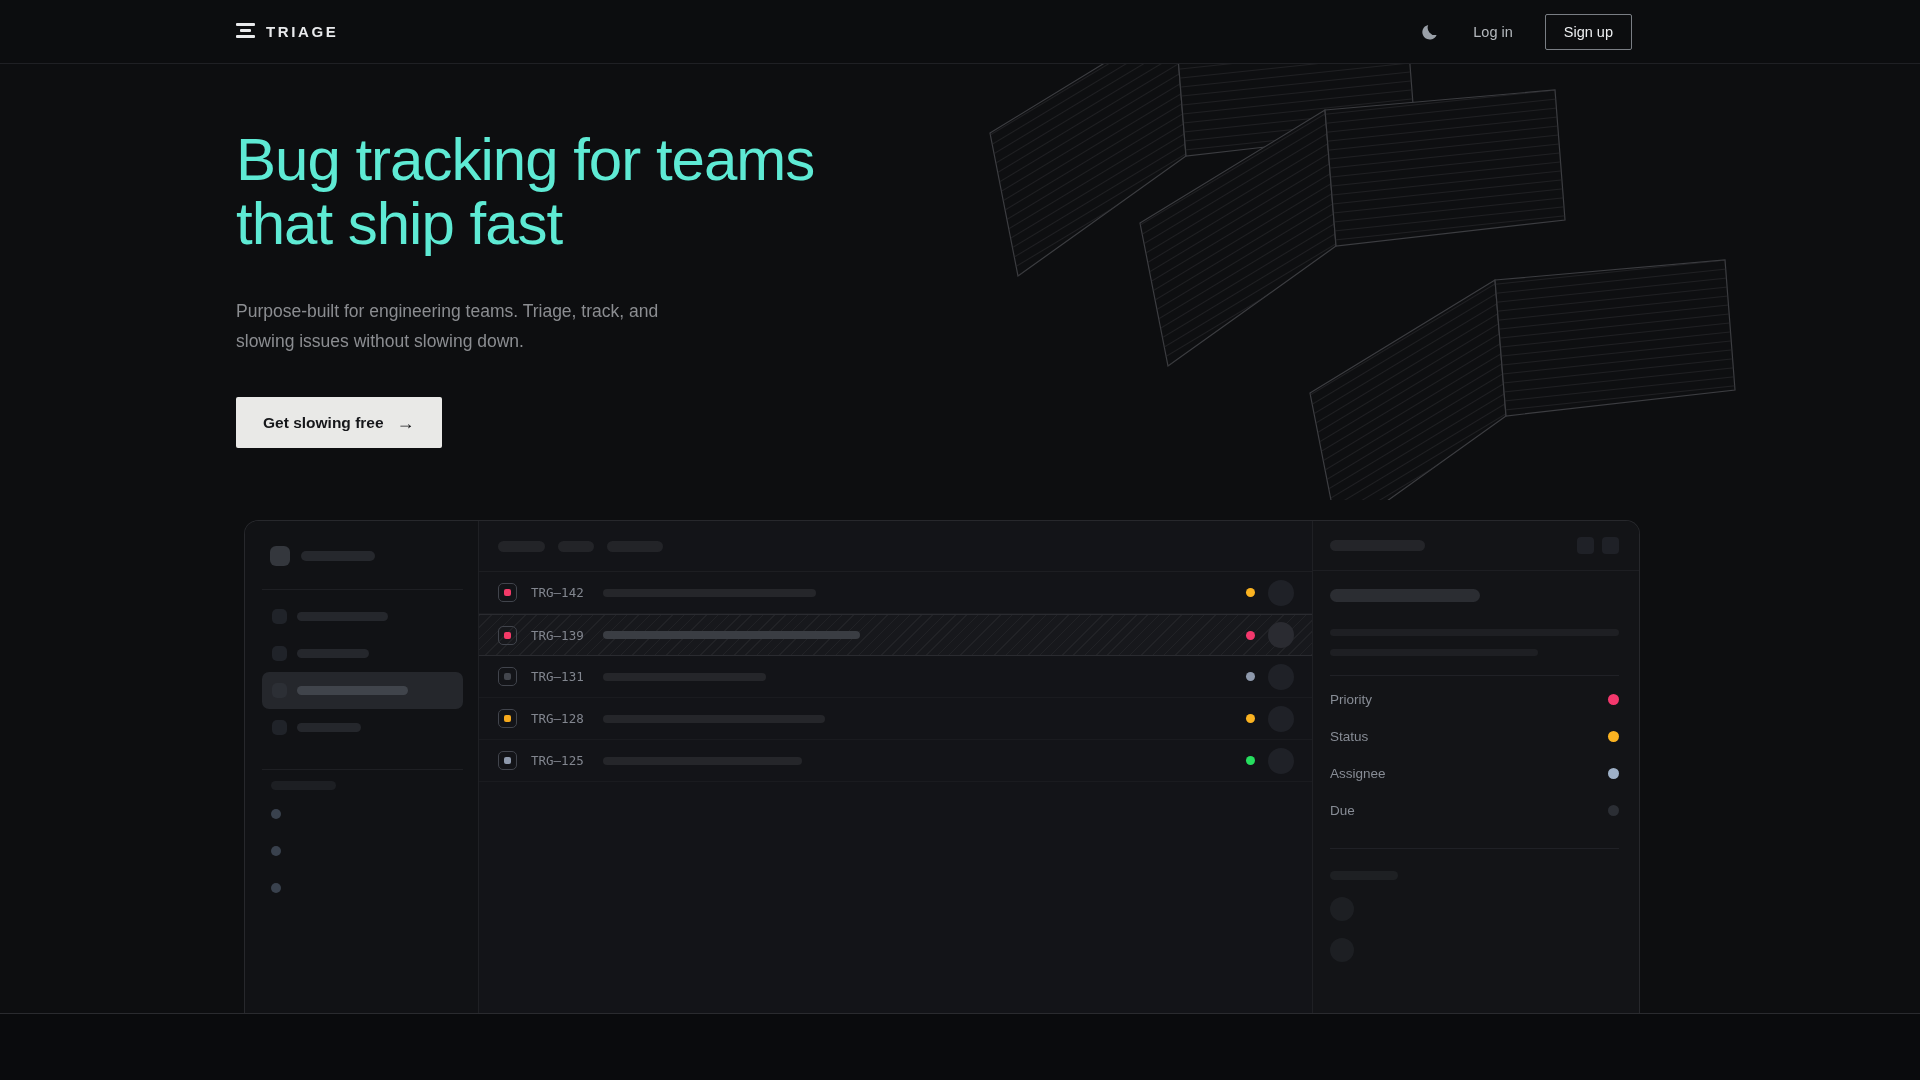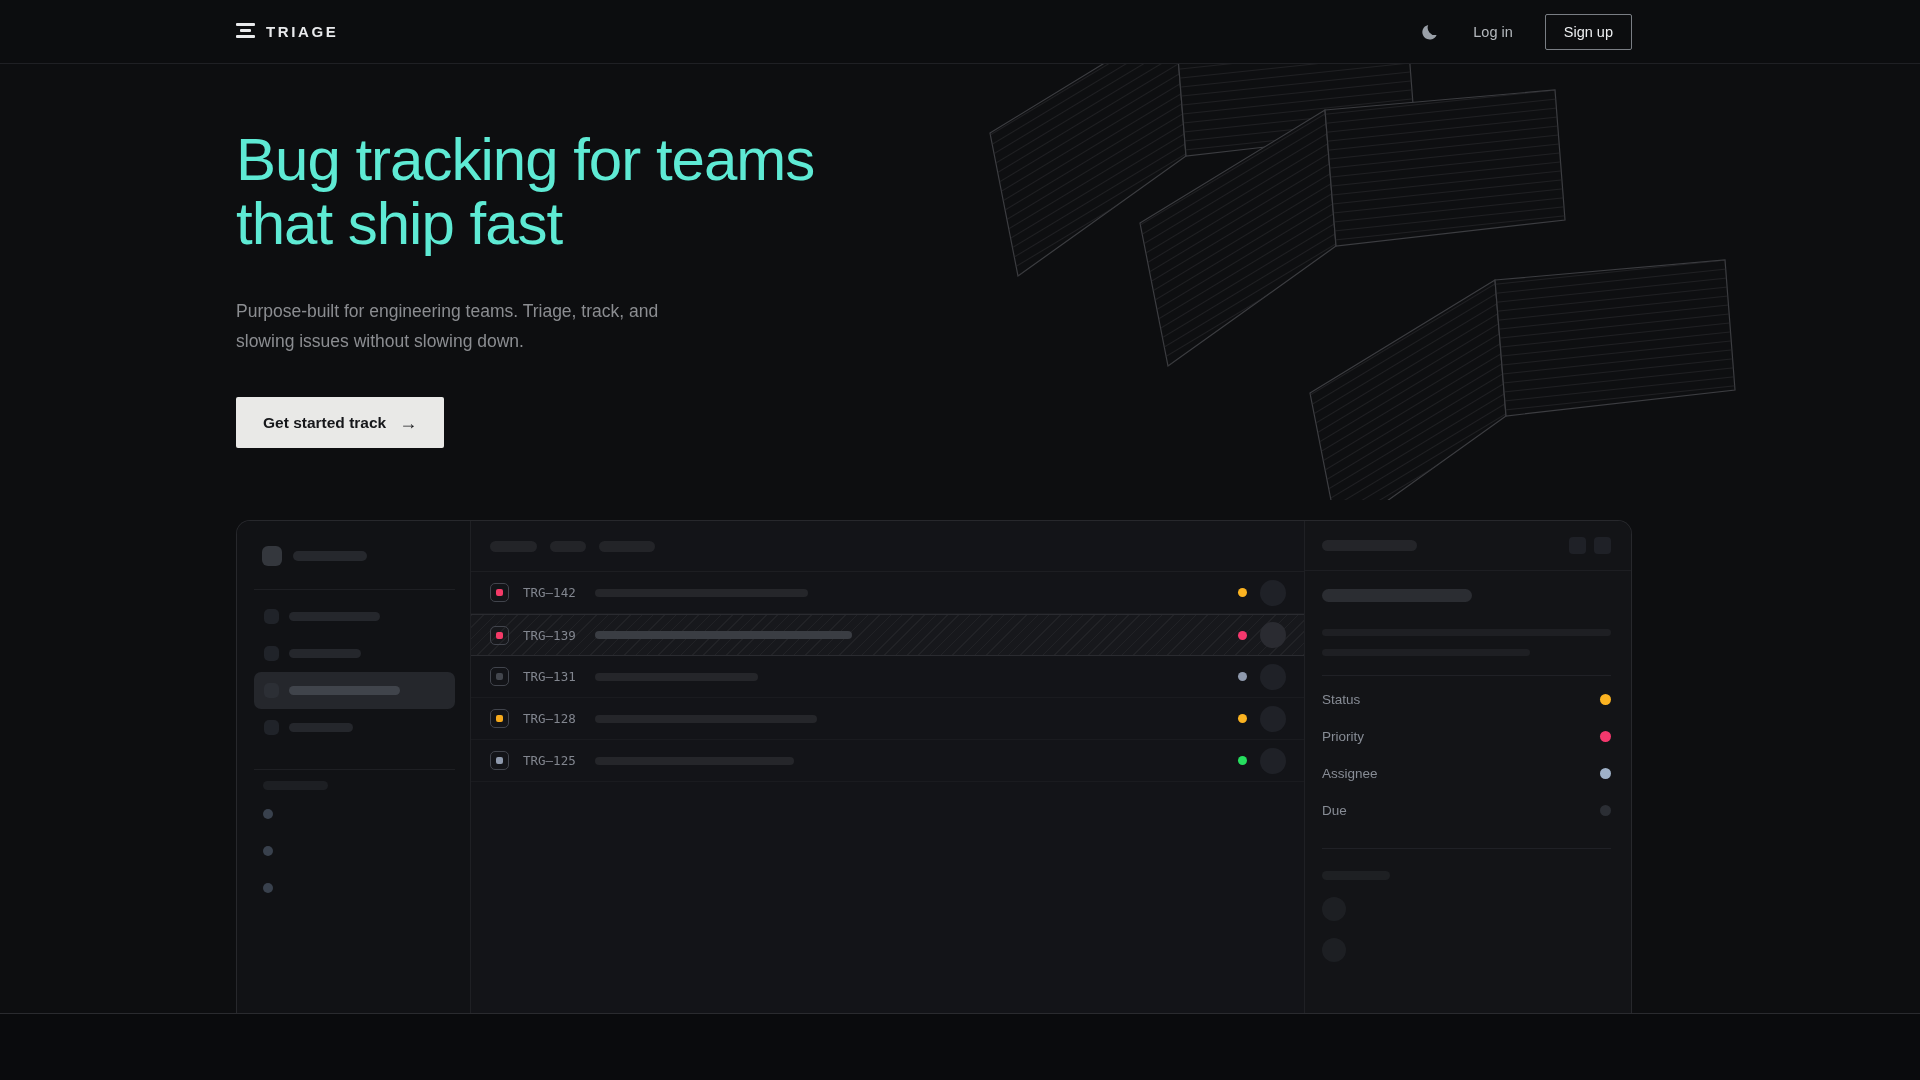--- a/index.html
+++ b/index.html
@@ -30,21 +30,21 @@
   .hero p{margin:40px 0 0 0;font-size:17.5px;line-height:30px;color:#8b8d91;width:480px;}
   .cta{margin-top:41px;height:51px;display:inline-flex;align-items:center;gap:13px;
        background:#e9e9e7;color:#16171a;border:none;border-radius:2px;padding:0 27px;
        font-size:15.5px;font-weight:700;font-family:inherit;cursor:pointer;}
   .cta .arr{font-size:18px;font-weight:400;line-height:1;}
 
   
   .wire{position:absolute;left:980px;top:40px;z-index:1;}
 
   
-  .mock{position:absolute;left:236px;top:520px;width:1396px;height:500px;z-index:2;
+  .mock{position:absolute;left:244px;top:520px;width:1396px;height:500px;z-index:2;
         background:#121316;border:1px solid #27282c;border-bottom:none;
         border-radius:14px 14px 0 0;box-sizing:border-box;display:flex;overflow:hidden;}
   .sk{background:#25272c;border-radius:6px;display:block;}
 
   
   .m-side{width:234px;box-sizing:border-box;border-right:1px solid #1f2024;background:#111215;}
   .ws-row{display:flex;align-items:center;gap:11px;padding:25px 0 0 25px;}
   .ws-avatar{width:20px;height:20px;border-radius:6px;background:#34373d;}
   .ws-row .sk{width:74px;height:10px;background:#26282d;}
   .sb-div{height:1px;background:#1e1f23;margin:23px 15px 0 17px;}
@@ -145,21 +145,21 @@
   <use href="#fold" transform="translate(10,-42)"></use>
   <use href="#fold" transform="translate(160,48)"></use>
   <use href="#fold" transform="translate(330,218)"></use>
 </svg>
 
 <section class="hero">
   <h1>Bug tracking for teams
 that ship fast</h1>
   <p>Purpose-built for engineering teams. Triage, track, and slowing issues without slowing down.</p>
   <button class="cta">
-    <span>Get started track</span>
+    <span>Get slowing free</span>
     <span class="arr">→</span>
   </button>
 </section>
 
 <div class="mock">
 
   <aside class="m-side">
     <div class="ws-row">
       <span class="ws-avatar"></span>
       <span class="sk"></span>
@@ -262,26 +262,26 @@
           <i></i>
         </span>
     </div>
     <div class="det-body">
       <div class="det-title sk"></div>
       <div class="det-line1"></div>
       <div class="det-line2"></div>
       <div class="det-div"></div>
       <div class="fields" id="detail-fields">
           <div class="f-row">
+    <span class="lbl">Priority</span>
+    <span class="dot" style="background: rgb(244, 56, 109);"></span>
+  </div>
+          <div class="f-row">
     <span class="lbl">Status</span>
     <span class="dot" style="background: rgb(251, 179, 33);"></span>
-  </div>
-          <div class="f-row">
-    <span class="lbl">Priority</span>
-    <span class="dot" style="background: rgb(244, 56, 109);"></span>
   </div>
           <div class="f-row">
     <span class="lbl">Assignee</span>
     <span class="dot" style="background: rgb(159, 177, 200);"></span>
   </div>
           <div class="f-row">
     <span class="lbl">Due</span>
     <span class="dot" style="background: rgb(43, 46, 52);"></span>
   </div>
         </div>

